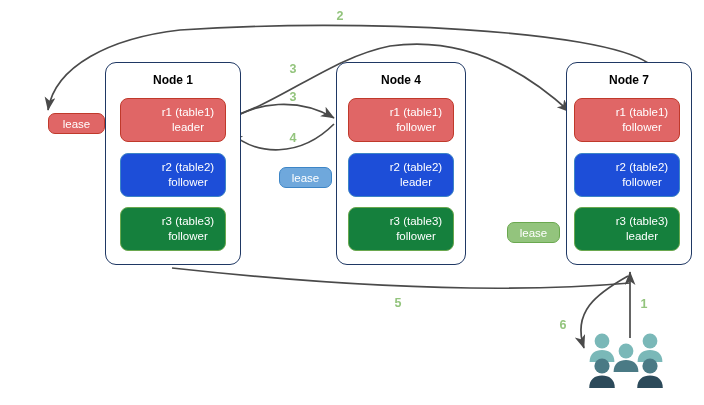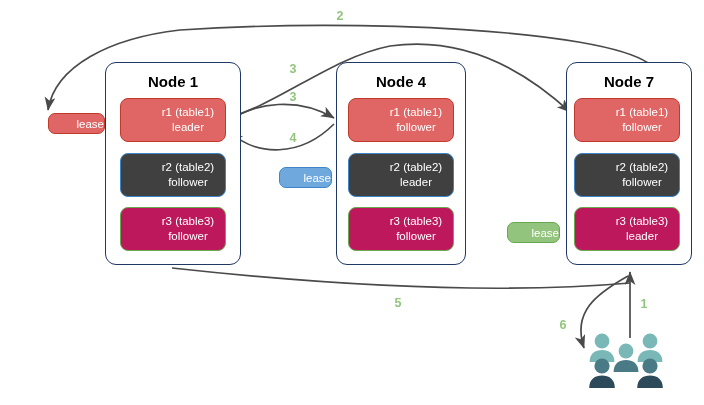--- a/index.html
+++ b/index.html
@@ -30,21 +30,21 @@
     border: 1.6px solid #1F3864;
     border-radius: 11px;
     background: #ffffff;
     box-sizing: border-box;
   }
   .node-title {
     position: absolute;
     left: 0;
     right: 0;
     text-align: center;
-    font-size: 15px;
+    font-size: 12px;
     font-weight: bold;
     color: #000000;
   }
   .replica {
     position: absolute;
     border-radius: 8px;
     box-sizing: border-box;
     display: flex;
     flex-direction: column;
     align-items: center;
@@ -54,34 +54,34 @@
     line-height: 15px;
     text-align: center;
     padding-left: 30px;
   }
   .replica .rl1, .replica .rl2 { display: block; }
   .rep-red {
     background: #E06666;
     border: 1.6px solid #C0392B;
   }
   .rep-blue {
-    background: #404040;
+    background: #1d4ed8;
     border: 1.6px solid #3D85C6;
   }
   .rep-green {
-    background: #be185d;
+    background: #15803d;
     border: 1.6px solid #6AA84F;
   }
   .lease {
     position: absolute;
     border-radius: 7px;
     box-sizing: border-box;
     display: flex;
     align-items: center;
-    justify-content: flex-end;
+    justify-content: center;
     color: #ffffff;
     font-size: 11.5px;
   }
   .lease-red {
     background: #E06666;
     border: 1.6px solid #C0392B;
   }
   .lease-blue {
     background: #6FA8DC;
     border: 1.6px solid #3D85C6;

